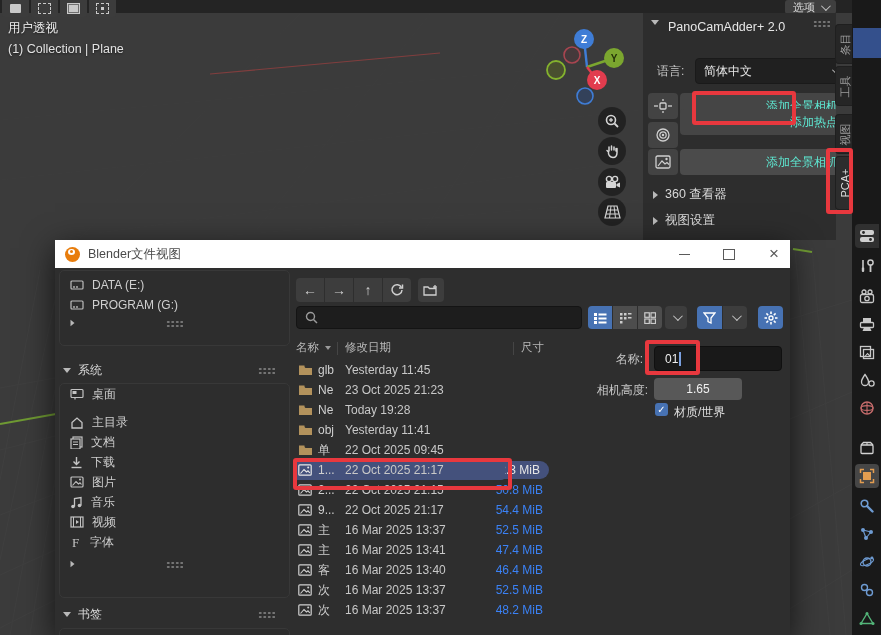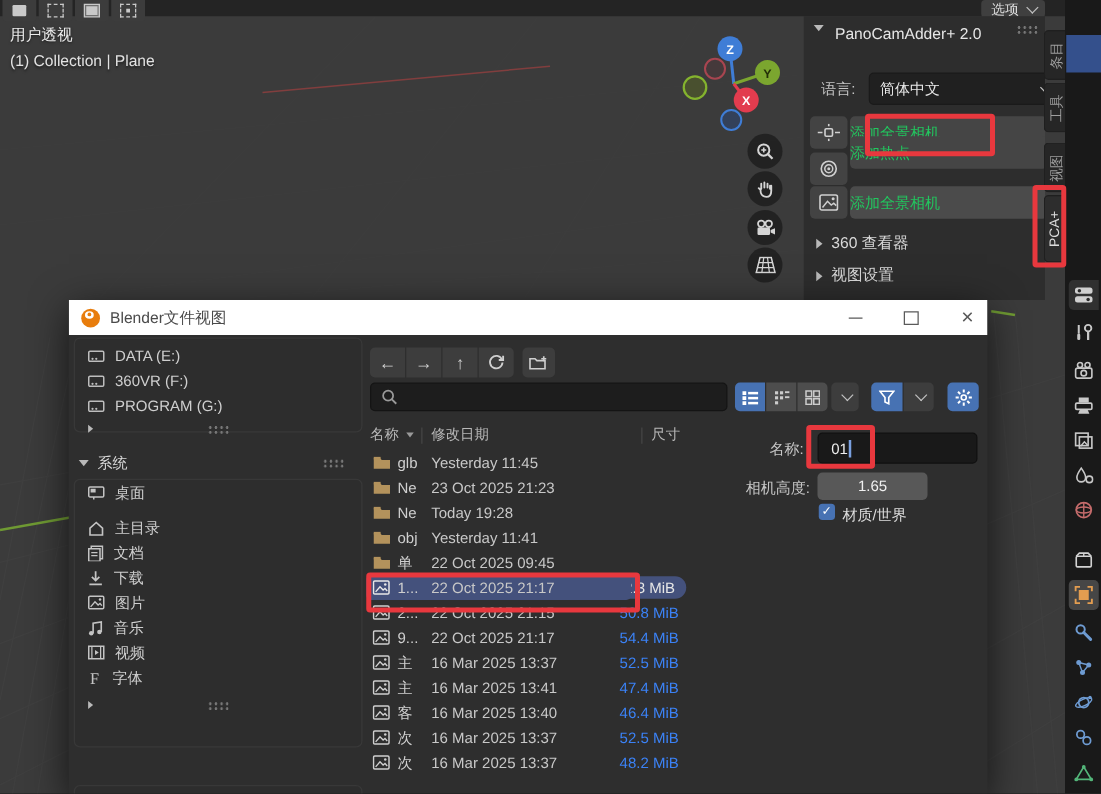--- a/index.html
+++ b/index.html
@@ -29,21 +29,21 @@
   #npanel{left:643px;top:13px;width:193px;height:227px;background:#2d2d2d;overflow:hidden;}
   .np-h{position:absolute;left:0;top:7px;width:100%;height:20px;display:flex;align-items:flex-start;color:#e6e6e6;font-size:12.5px;}
   .grip{width:17px;height:7px;background-image:radial-gradient(circle,#787878 1px,transparent 1.2px);
         background-size:4.5px 4px;}
   .np-label{color:#c6c6c6;}
   #langDrop{left:52px;top:45px;width:135px;height:24px;background:#202020;border:1px solid #1a1a1a;
       border-radius:4px;display:flex;align-items:center;padding:0 8px;color:#e8e8e8;justify-content:space-between;}
   .icnbtn{position:absolute;left:5px;width:30px;height:26px;background:#434343;border-radius:4px;
       display:flex;align-items:center;justify-content:center;}
   .npbtn{position:absolute;left:37px;width:158px;height:26px;background:#454545;border-radius:4px;
-      display:flex;align-items:center;justify-content:flex-start;color:#22c55e;}
+      display:flex;align-items:center;justify-content:flex-end;color:#5eead4;}
   .collap{position:absolute;left:10px;display:flex;align-items:center;gap:7px;color:#d9d9d9;font-size:12.5px;}
   .tri-r{width:0;height:0;border-left:5px solid #b9b9b9;border-top:4px solid transparent;border-bottom:4px solid transparent;}
   .tri-d{width:0;height:0;border-top:5px solid #b9b9b9;border-left:4px solid transparent;border-right:4px solid transparent;display:inline-block;}
   
   .vtab{left:835px;width:17px;background:#262626;border:1px solid #1f1f1f;border-right:none;
         border-radius:4px 0 0 4px;color:#9f9f9f;display:flex;align-items:center;justify-content:center;font-size:11px;}
   .vtab span{transform:rotate(-90deg);white-space:nowrap;display:block;}
   .vtab.active{background:#2d2d2d;color:#dcdcdc;}
   
   #propstrip{left:852px;top:0;width:29px;height:635px;background:#191919;}
@@ -495,28 +495,20 @@
             <circle cx="7" cy="8" r="0.9" fill="#bdbdbd"></circle>
           </svg>
         <span>DATA (E:)</span>
       </div>
       <div class="sitem">
         <svg width="14" height="12">
             <rect x="1" y="2" width="12" height="8" rx="1" fill="none" stroke="#bdbdbd" stroke-width="1.2"></rect>
             <circle cx="4" cy="8" r="0.9" fill="#bdbdbd"></circle>
             <circle cx="7" cy="8" r="0.9" fill="#bdbdbd"></circle>
           </svg>
-        <span>360VR (F:)</span>
-      </div>
-      <div class="sitem">
-        <svg width="14" height="12">
-            <rect x="1" y="2" width="12" height="8" rx="1" fill="none" stroke="#bdbdbd" stroke-width="1.2"></rect>
-            <circle cx="4" cy="8" r="0.9" fill="#bdbdbd"></circle>
-            <circle cx="7" cy="8" r="0.9" fill="#bdbdbd"></circle>
-          </svg>
         <span>PROGRAM (G:)</span>
       </div>
       <div class="sfoot">
         <span class="tri-r" style="transform:scale(.8)"></span>
         <span class="grip" style="position:absolute;left:106px"></span>
       </div>
     </div>
 
     <div class="shead" style="top:122px">
       <span class="tri-d"></span>
@@ -584,20 +576,25 @@
             <text x="2" y="11" font-family="'Liberation Serif',serif" font-size="13" fill="#c4c4c4">F</text>
           </svg>
         <span>字体</span>
       </div>
       <div class="sfoot" style="margin-top:4px">
         <span class="tri-r" style="transform:scale(.8)"></span>
         <span class="grip" style="position:absolute;left:106px"></span>
       </div>
     </div>
 
+    <div class="shead" style="top:366px">
+      <span class="tri-d"></span>
+      <span>书签</span>
+      <span class="grip" style="margin-left:auto;margin-right:4px"></span>
+    </div>
     <div class="sbox" style="top:388px;height:20px"></div>
 
     <div id="lhead">
       <span style="position:absolute;left:5px">名称</span>
       <span style="position:absolute;left:34px;top:6px;width:0;height:0;border-top:4px solid #9a9a9a;border-left:3.5px solid transparent;border-right:3.5px solid transparent"></span>
       <span class="sep" style="left:46px"></span>
       <span style="position:absolute;left:54px">修改日期</span>
       <span class="sep" style="left:222px"></span>
       <span style="position:absolute;left:230px">尺寸</span>
     </div>

